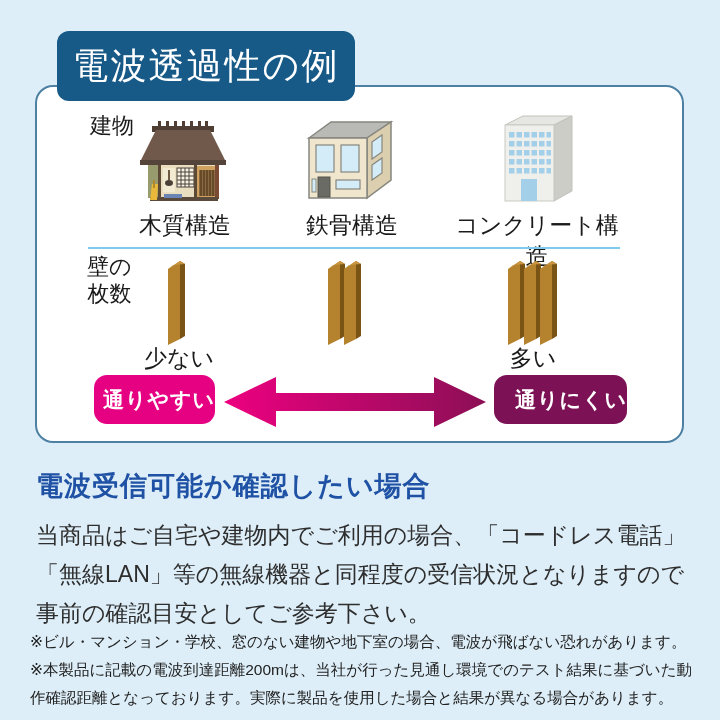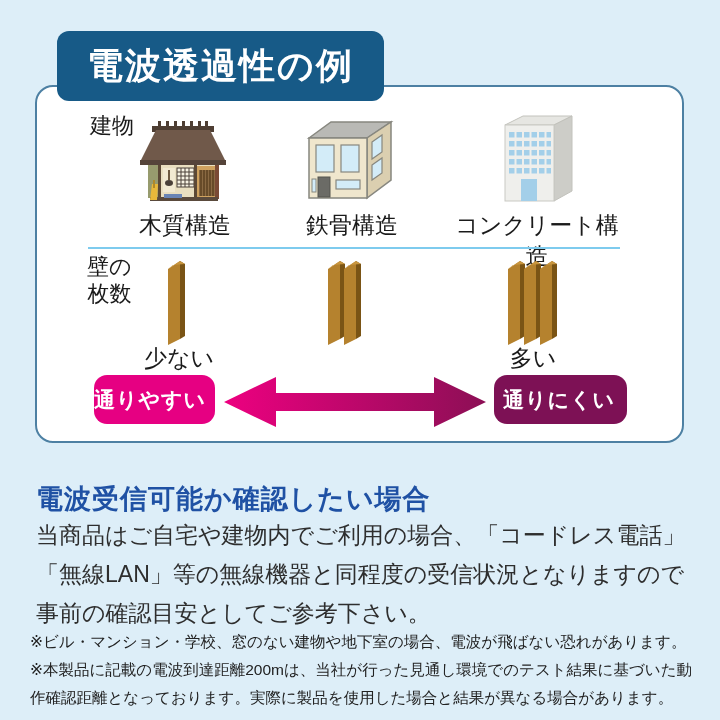--- a/index.html
+++ b/index.html
@@ -10,44 +10,44 @@
   }
   .abs{position:absolute;}
 
   
   .panel{
     left:35px;top:85px;width:649px;height:358px;
     background:#ffffff;border:2px solid #4d80a3;border-radius:18px;
     box-sizing:border-box;
   }
   .title-box{
-    left:57px;top:31px;width:327px;height:70px;
+    left:57px;top:31px;width:298px;height:70px;
     background:#175a87;border-radius:12px;
     display:flex;align-items:center;justify-content:center;
-    color:#ffffff;font-size:36px;font-weight:bold;letter-spacing:2px;
+    color:#ffffff;font-size:36px;font-weight:normal;letter-spacing:2px;
     z-index:3;
   }
   .small-label{font-size:22px;color:#1a1a1a;line-height:27px;white-space:pre-line;}
   .col-label{font-size:23px;color:#1a1a1a;text-align:center;}
   .amount-label{font-size:23px;color:#1a1a1a;text-align:center;}
   .divider{height:2px;background:#7ecbee;}
 
   .pill{
     height:49px;border-radius:13px;
-    display:flex;align-items:center;justify-content:flex-start;
+    display:flex;align-items:center;justify-content:flex-end;
     color:#ffffff;font-size:21px;font-weight:bold;letter-spacing:1px;
     z-index:2;
   }
   .pill-easy{background:#e60082;}
   .pill-hard{background:#7d1155;}
 
   
   .section-heading{
     left:36px;top:468px;
-    font-size:27px;font-weight:bold;color:#1f51a4;letter-spacing:1px;margin-top:13px;
+    font-size:27px;font-weight:bold;color:#1f51a4;letter-spacing:1px;
   }
   .section-body{
     left:36px;top:516px;width:660px;
     font-size:23px;color:#2e2e2e;line-height:39px;white-space:pre-line;
   }
   .notes{
     left:30px;top:628px;width:666px;
     font-size:15.5px;color:#222222;line-height:28px;
   }
   .note{margin:0 0 0 0;}

